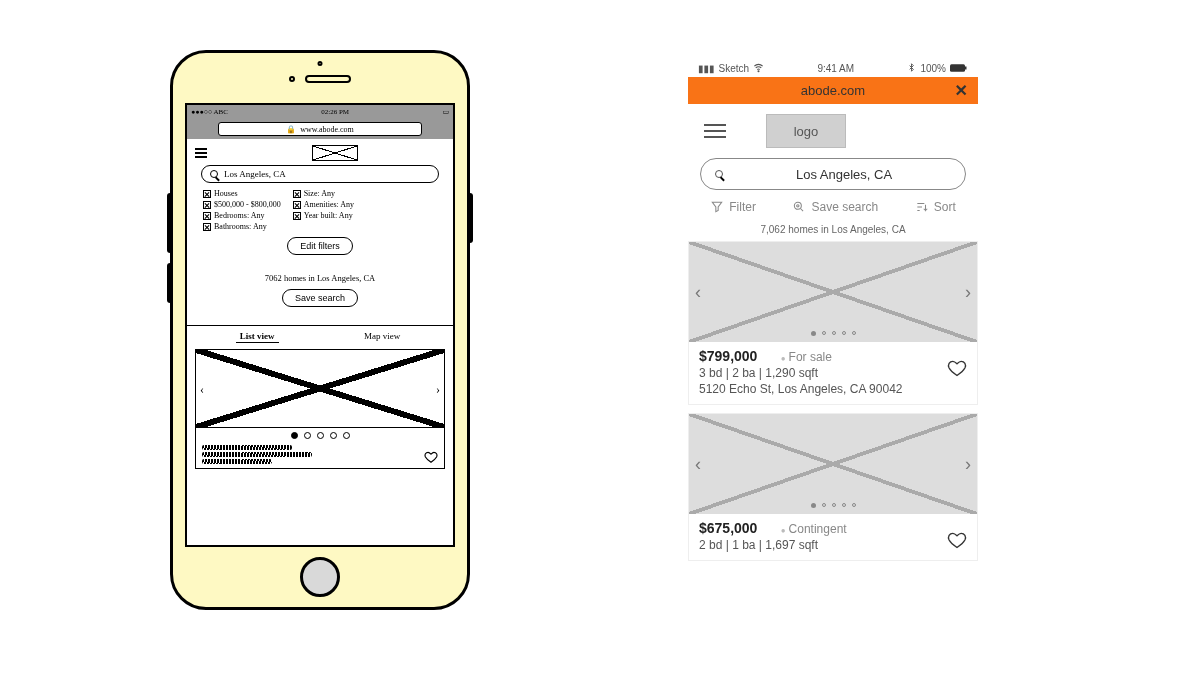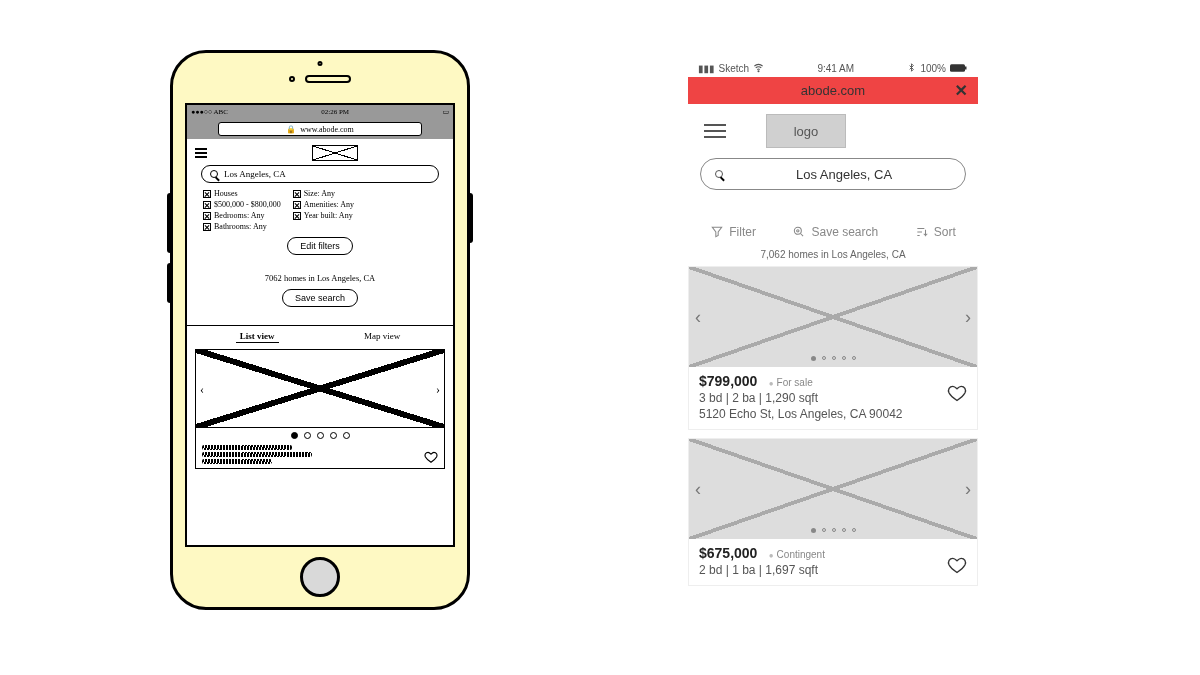--- a/index.html
+++ b/index.html
@@ -139,21 +139,21 @@
     overflow:hidden;
     font-size:12px;
     color:#333;
   }
   .sr-status {
     display:flex; justify-content:space-between; align-items:center;
     padding:2px 10px; font-size:10px; color:#555;
   }
   .sr-status .grp { display:flex; align-items:center; gap:4px; }
   .sr-url {
-    background:#ef4444; margin:0; padding:6px 26px;
+    background:#f97316; margin:0; padding:6px 26px;
     display:flex; align-items:center; justify-content:center; position:relative;
     font-size:13px; color:#333;
   }
   .sr-url .close { position:absolute; right:10px; font-size:16px; font-weight:bold; cursor:pointer; }
   .sr-header {
     display:flex; align-items:center; gap:40px; padding:10px 16px 6px;
   }
   .hamburger2 { display:flex; flex-direction:column; gap:4px; cursor:pointer; }
   .hamburger2 span { width:22px; height:2px; background:#555; }
   .sr-logo {
@@ -163,41 +163,41 @@
   .sr-search {
     margin:4px 12px 10px; border:1.5px solid #888; border-radius:20px;
     height:32px; display:flex; align-items:center; padding:0 14px; gap:14px;
   }
   .sr-search .mag { border-color:#555; }
   .sr-search span { flex:1; text-align:center; color:#333; font-size:13px; }
   .sr-actions {
     display:flex; justify-content:space-around; align-items:center;
     color:#888; font-size:12px; padding:0 4px 8px;
   }
-  .sr-action { display:flex; align-items:center; gap:5px; cursor:pointer;margin-top:25px; }
+  .sr-action { display:flex; align-items:center; gap:5px; cursor:pointer; }
   .sr-action svg { width:14px; height:14px; stroke:#888; stroke-width:1.8; fill:none; }
 
   .sr-count { text-align:center; color:#666; font-size:10px; padding:2px 0 6px; }
   .sr-card { margin:0 0 8px; border:1px solid #eee; }
   .sr-img {
     background:#ddd; height:100px; position:relative;
   }
   .sr-img .xbox { position:absolute; inset:0; }
   .sr-img .xbox::before, .sr-img .xbox::after { background:
     linear-gradient(to top right, transparent 49%, #aaa 49%, #aaa 51%, transparent 51%); }
   .sr-img .xbox::after { background:
     linear-gradient(to top left, transparent 49%, #aaa 49%, #aaa 51%, transparent 51%); }
   .sr-chev { position:absolute; top:50%; transform:translateY(-50%); font-size:18px; color:#777; cursor:pointer; }
   .sr-chev.l { left:6px; } .sr-chev.r { right:6px; }
   .sr-dots { position:absolute; bottom:6px; left:0; right:0; display:flex; justify-content:center; gap:6px; }
   .sr-dot { width:5px; height:5px; border-radius:50%; background:#888; }
   .sr-dot.off { background:transparent; border:1px solid #888; width:4px; height:4px; }
   .sr-meta { padding:6px 10px 8px; position:relative; background:#fff; }
   .sr-price { font-weight:bold; font-size:14px; color:#222; display:inline-block; }
-  .sr-status-pill { color:#888; font-size:10px; margin-left:8px; }
+  .sr-status-pill { color:#888; font-size:12px; margin-left:20px; }
   .sr-status-pill::before { content:"●"; font-size:8px; margin-right:3px; color:#bbb; }
   .sr-stats { color:#555; font-size:12px; margin-top:2px; }
   .sr-addr { color:#555; font-size:12px; margin-top:2px; }
   .sr-heart { position:absolute; right:10px; top:16px; width:20px; height:20px; cursor:pointer; }
   .sr-heart svg { width:100%; height:100%; stroke:#333; stroke-width:1.6; fill:none; }
 </style>
 </head>
 <body>
 
 <div class="phone-left">

